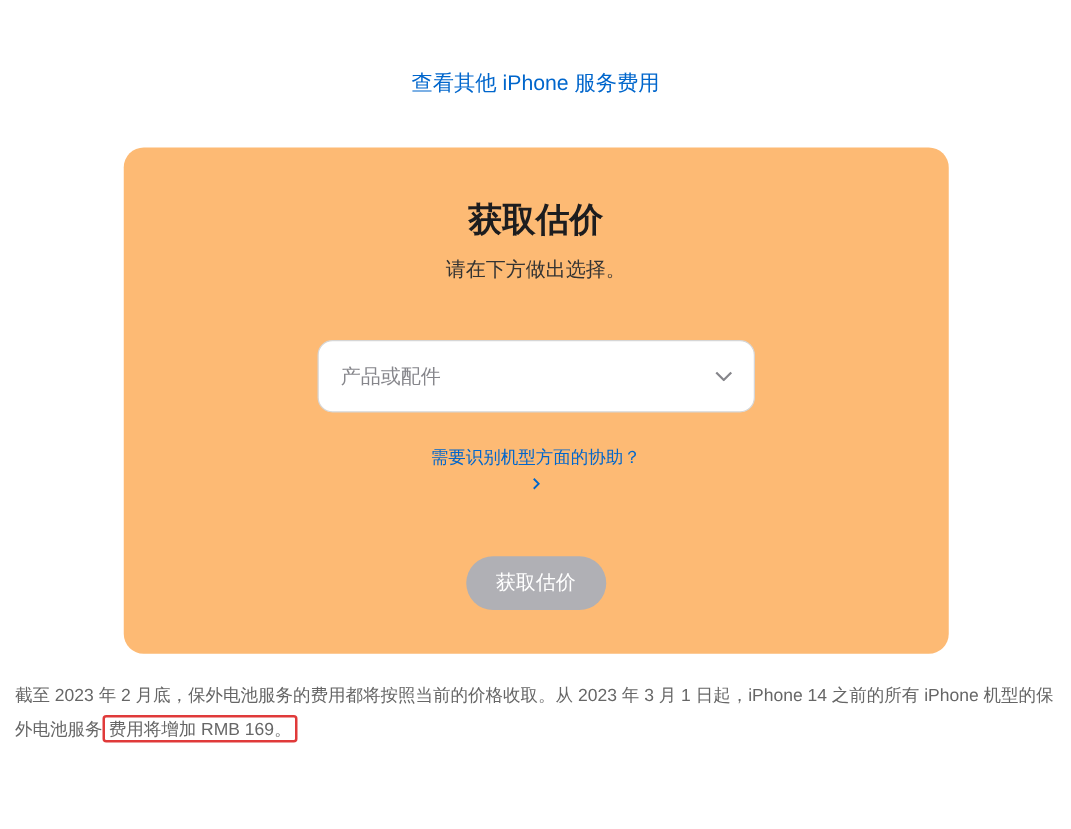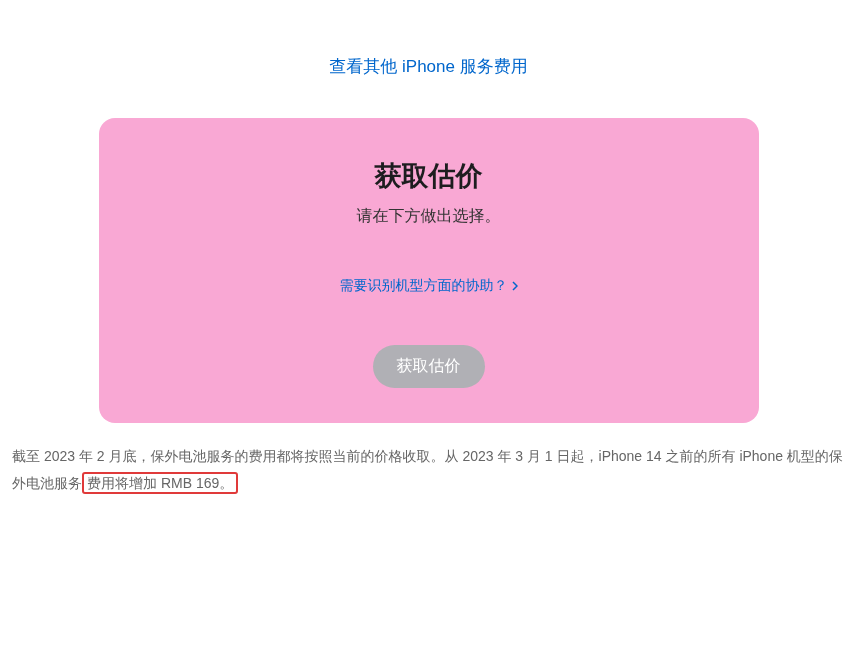--- a/index.html
+++ b/index.html
@@ -20,21 +20,21 @@
       padding-bottom: 10px;
     }
     .top-link a {
       color: #0066cc;
       text-decoration: none;
       font-size: 17px;
     }
     .card {
       width: 660px;
       margin: 30px auto 0;
-      background: #f9a8d4;
+      background: #fdba74;
       border-radius: 16px;
       padding: 40px 30px 35px;
       text-align: center;
     }
     .card-title {
       font-size: 27px;
       font-weight: 600;
       color: #1d1d1f;
       margin-bottom: 12px;
     }
@@ -75,20 +75,21 @@
     }
     .help-link {
       color: #0066cc;
       text-decoration: none;
       font-size: 14px;
       display: inline-flex;
       align-items: center;
       gap: 4px;
       margin-top: 5px;
       margin-bottom: 50px;
+      flex-direction: column;
     }
     .chevron-right {
       display: inline-block;
     }
     .chevron-right svg {
       width: 6px;
       height: 10px;
     }
     .submit-btn {
       background: #b0b0b5;
@@ -119,20 +120,30 @@
 <body>
 
 <div class="top-link">
   <a href="#">查看其他 iPhone 服务费用</a>
 </div>
 
 <div class="card">
   <h2 class="card-title">获取估价</h2>
   <p class="card-subtitle">请在下方做出选择。</p>
 
+  <div class="select-wrap">
+    <div class="select-box">
+      <span>产品或配件</span>
+    </div>
+    <span class="chevron">
+      <svg viewBox="0 0 14 8" fill="none" stroke="#86868b" stroke-width="1.8">
+          <polyline points="1,1 7,7 13,1"></polyline>
+        </svg>
+    </span>
+  </div>
 
 
   <a href="#" class="help-link">
     <span>需要识别机型方面的协助？</span>
     <span class="chevron-right">
       <svg viewBox="0 0 6 10" fill="none" stroke="#0066cc" stroke-width="1.5">
           <polyline points="1,1 5,5 1,9"></polyline>
         </svg>
     </span>
   </a>

